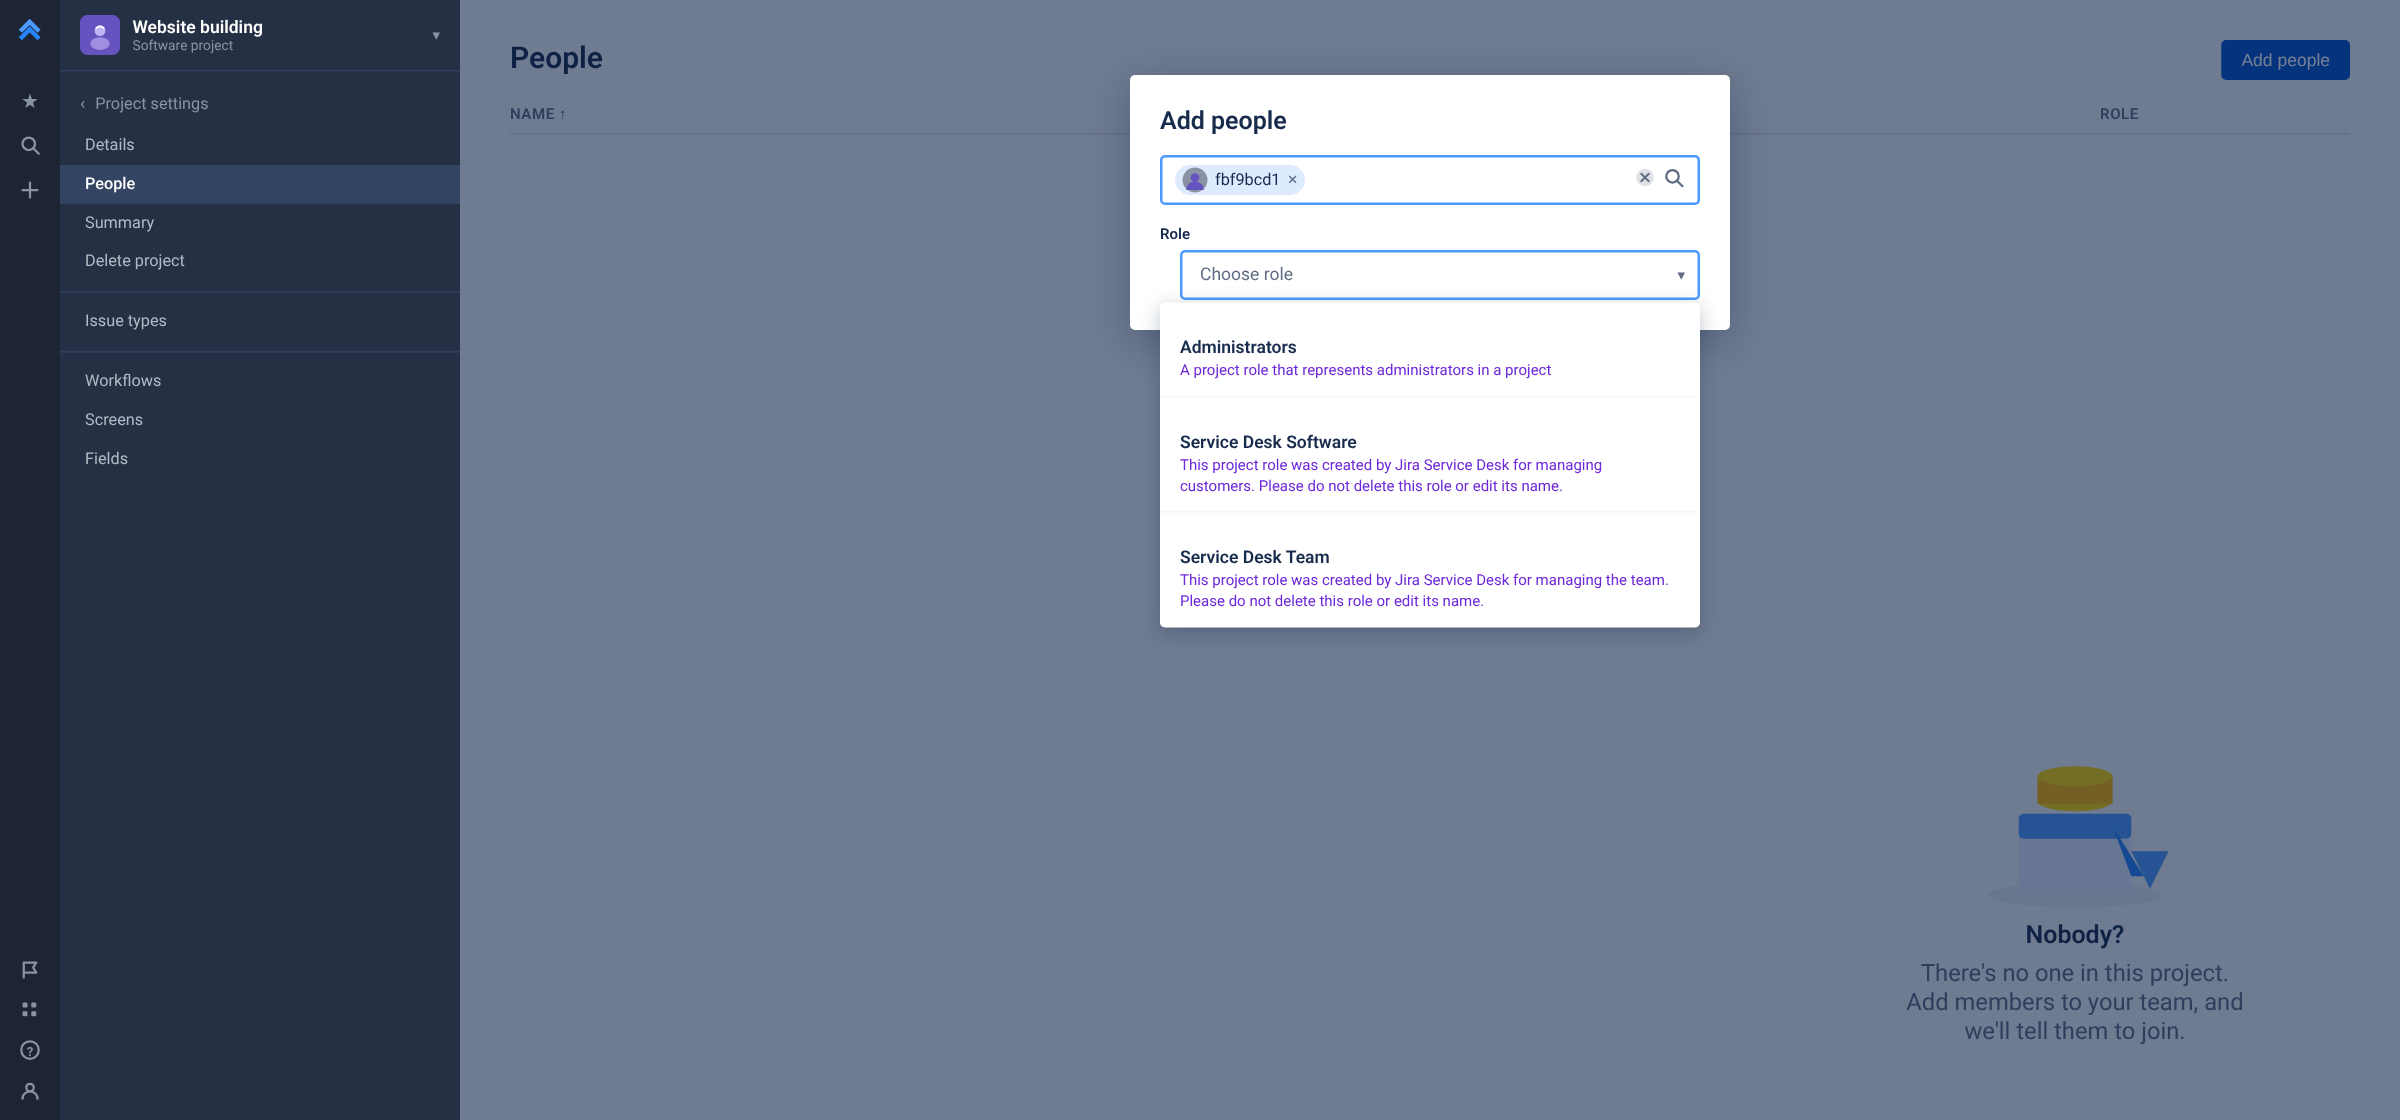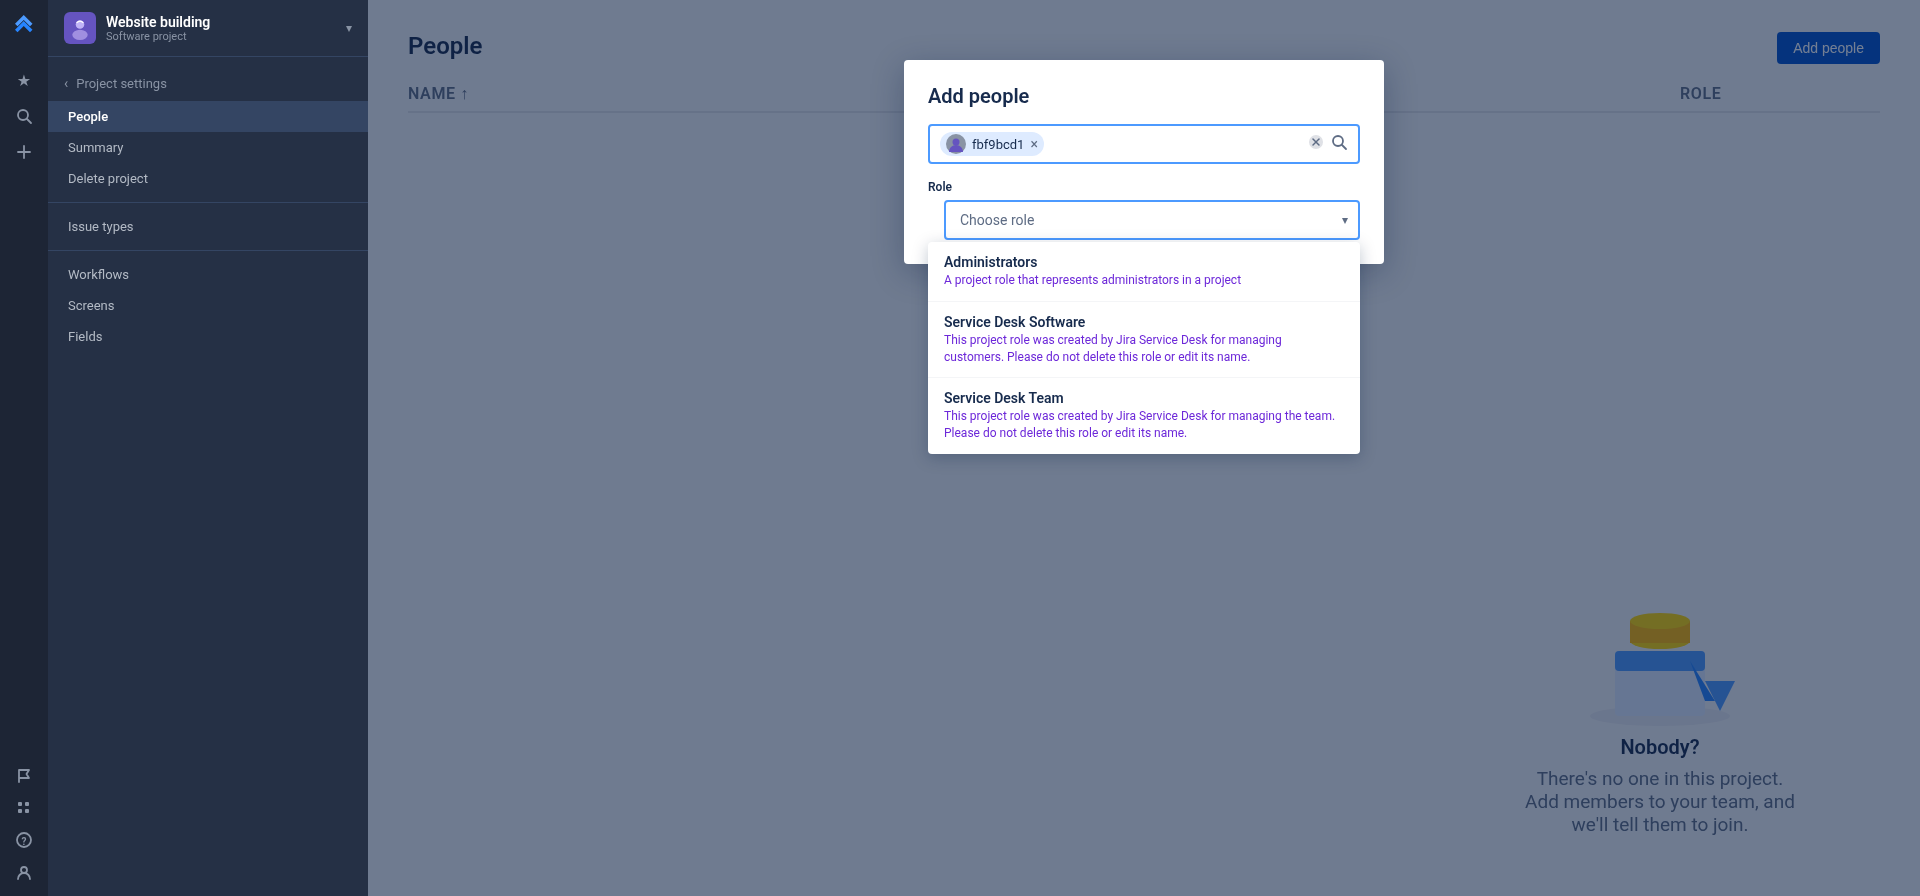--- a/index.html
+++ b/index.html
@@ -128,21 +128,21 @@
       color: #172b4d;
       margin-bottom: 24px;
     }
     .page-table-header {
       display: flex;
       border-bottom: 2px solid #dfe1e6;
       padding-bottom: 8px;
       margin-bottom: 16px;
     }
     .page-table-col {
-      font-size: 16px;
+      font-size: 12px;
       font-weight: 600;
       color: #5e6c84;
       text-transform: uppercase;
       letter-spacing: 0.04em;
     }
     .page-table-col-name { flex: 1; }
     .page-table-col-role { width: 200px; }
 
     .add-people-btn {
       position: absolute;
@@ -297,20 +297,21 @@
       padding: 12px 16px;
       cursor: pointer;
       border-bottom: 1px solid #f4f5f7;
     }
     .dropdown-item:last-child { border-bottom: none; }
     .dropdown-item-title {
       font-size: 14px;
       font-weight: 600;
       color: #172b4d;
       margin-bottom: 2px;
+      margin-top: 16px;
     }
     .dropdown-item-desc {
       font-size: 12px;
       color: #6d28d9;
       line-height: 1.4;
     }
 
     
     .illustration-box {
       width: 200px;
@@ -385,20 +386,23 @@
     </div>
     <span class="project-chevron">▾</span>
   </div>
 
   <div class="sidebar-section">
     <div class="sidebar-back">
       <span class="sidebar-back-arrow">‹</span>
       <span>Project settings</span>
     </div>
 
+    <div class="sidebar-item">
+      <span>Details</span>
+    </div>
     <div class="sidebar-item active">
       <span>People</span>
     </div>
     <div class="sidebar-item">
       <span>Summary</span>
     </div>
     <div class="sidebar-item">
       <span>Delete project</span>
     </div>
 

